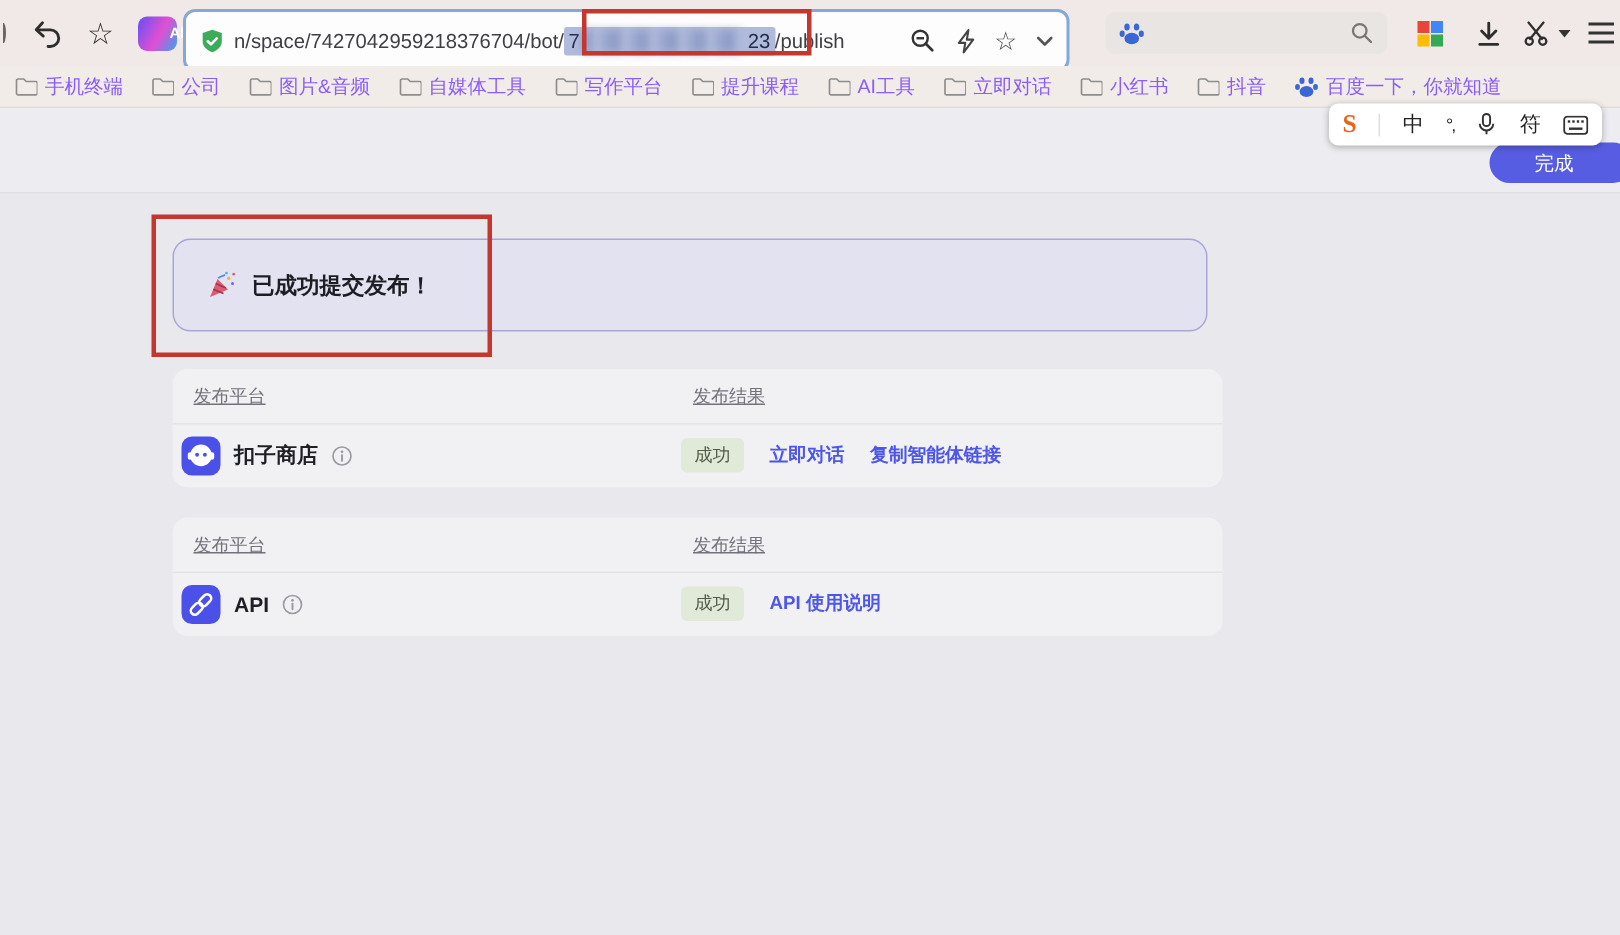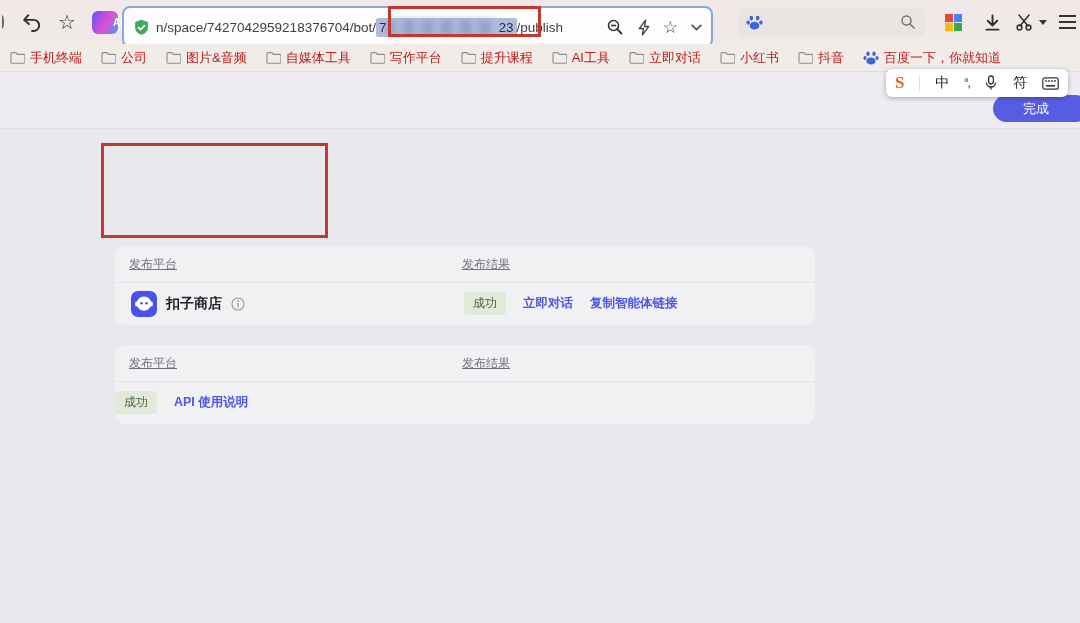--- a/index.html
+++ b/index.html
@@ -34,36 +34,36 @@
   .grid2 b { display:block; }
   .dl { left:978px; width:28px; }
   .scissors { left:1012px; width:36px; gap:5px; }
   .caret-dn { width:0; height:0; border-left:4px solid transparent; border-right:4px solid transparent; border-top:5px solid #333; }
   .hamburger { left:1054px; width:26px; flex-direction:column; gap:4px; }
   .hamburger i { display:block; width:17px; height:2px; background:#333; }
 
   
   .bookmarks { position:absolute; top:44px; left:0; right:0; height:28px; background:#f2ece9;
     border-bottom:1px solid #e2dbd8; display:flex; align-items:center; gap:19px; padding:0 10px;
-    font-size:13px; color:#b91c1c; }
+    font-size:13px; color:#8b5cf6; }
   .bm { display:flex; align-items:center; gap:5px; }
 
   
   .page { position:absolute; top:72px; left:0; right:0; bottom:0; background:#e9e8ec; }
   .page-strip { position:absolute; top:0; left:0; right:0; height:57px; background:#edecf0; border-bottom:1px solid #dfdee3; }
   .banner { position:absolute; left:115px; top:87px; width:690px; height:62px; background:#e3e2f1;
     border:1px solid #a9a5d9; border-radius:12px; display:flex; align-items:center; gap:10px;
     padding-left:22px; font-size:15px; font-weight:bold; color:#1d1e24; }
   .panel { position:absolute; left:115px; width:700px; height:79px; background:#f1f0f3; border-radius:10px; }
   .panel-1 { top:174px; } .panel-2 { top:273px; }
   .panel-head { display:flex; height:37px; align-items:center; border-bottom:1px solid #e4e3e7;
     font-size:12px; color:#72727c;text-decoration:underline; }
   .col-plat { margin-left:14px; width:333px; }
   .panel-row { display:flex; height:41px; align-items:center; }
-  .plat-cell { margin-left:16px; width:333px; display:flex; align-items:center; gap:9px; }
+  .plat-cell { margin-left:6px; width:333px; display:flex; align-items:center; gap:9px; }
   .app-icon { width:26px; height:26px; border-radius:7px; background:#4b51e8; display:flex; align-items:center; justify-content:center; }
   .plat-name { font-size:14px; font-weight:bold; color:#1f2026; }
   .info-i { display:inline-flex; }
   .result-cell { display:flex; align-items:center; gap:17px; }
   .badge { background:#e1ead9; color:#515c46; font-size:12px; padding:3px 9px; border-radius:4px; }
   .plink { color:#4c56e8; font-size:12.5px; font-weight:bold; cursor:pointer; }
 
   
   .red-rect { position:absolute; border:3px solid #c4372f; z-index:5; }
   .red-url { left:388px; top:6px; width:153px; height:31px; }
@@ -239,20 +239,32 @@
           <ellipse cx="14" cy="8" rx="1.6" ry="2" fill="#3a66d6"></ellipse>
           <ellipse cx="8" cy="11" rx="4.6" ry="3.6" fill="#3a66d6"></ellipse>
         </svg>
       <span>百度一下，你就知道</span>
     </div>
   </div>
 
   <div class="page">
     <div class="page-strip"></div>
 
+    <div class="banner">
+      <svg width="20" height="20" viewBox="0 0 20 20">
+        <path d="M2 18 L7 6 L14 13 Z" fill="#e05a72"></path>
+        <path d="M4.2 12.8 L11 15.6 M5.8 9 L12.6 12" stroke="#9c3550" stroke-width="1.1"></path>
+        <path d="M7.5 5.5 C9 3.5 11 4.5 12 3" stroke="#5a8bd8" stroke-width="1.2" fill="none"></path>
+        <circle cx="14.5" cy="5.5" r="1.1" fill="#f2b23c"></circle>
+        <circle cx="17" cy="9" r="1" fill="#7a5af5"></circle>
+        <circle cx="13" cy="2" r="0.9" fill="#49b0f2"></circle>
+        <circle cx="17.8" cy="2.8" r="0.9" fill="#e05a72"></circle>
+      </svg>
+      <span>已成功提交发布！</span>
+    </div>
 
     <div class="panel panel-1">
       <div class="panel-head">
         <span class="col-plat">发布平台</span>
         <span>发布结果</span>
       </div>
       <div class="panel-row">
         <div class="plat-cell">
           <span class="app-icon">
             <svg width="26" height="26" viewBox="0 0 26 26">
@@ -279,20 +291,38 @@
         </div>
       </div>
     </div>
 
     <div class="panel panel-2">
       <div class="panel-head">
         <span class="col-plat">发布平台</span>
         <span>发布结果</span>
       </div>
       <div class="panel-row">
+        <div class="plat-cell">
+          <span class="app-icon">
+            <svg width="26" height="26" viewBox="0 0 26 26">
+                <g transform="rotate(-45 13 13)">
+                  <rect x="4.5" y="10.3" width="9" height="5.4" rx="2.7" fill="none" stroke="#fff" stroke-width="1.7"></rect>
+                  <rect x="12.5" y="10.3" width="9" height="5.4" rx="2.7" fill="none" stroke="#fff" stroke-width="1.7"></rect>
+                </g>
+              </svg>
+          </span>
+          <span class="plat-name">API</span>
+          <span class="info-i">
+            <svg width="14" height="14" viewBox="0 0 14 14">
+                <circle cx="7" cy="7" r="6" fill="none" stroke="#9a9aa3" stroke-width="1.1"></circle>
+                <circle cx="7" cy="4.2" r="0.9" fill="#9a9aa3"></circle>
+                <line x1="7" y1="6.4" x2="7" y2="10.2" stroke="#9a9aa3" stroke-width="1.3" stroke-linecap="round"></line>
+              </svg>
+          </span>
+        </div>
         <div class="result-cell">
           <span class="badge">成功</span>
           <span class="plink">API 使用说明</span>
         </div>
       </div>
     </div>
   </div>
 
   <div class="red-rect red-url"></div>
   <div class="red-rect red-banner"></div>

